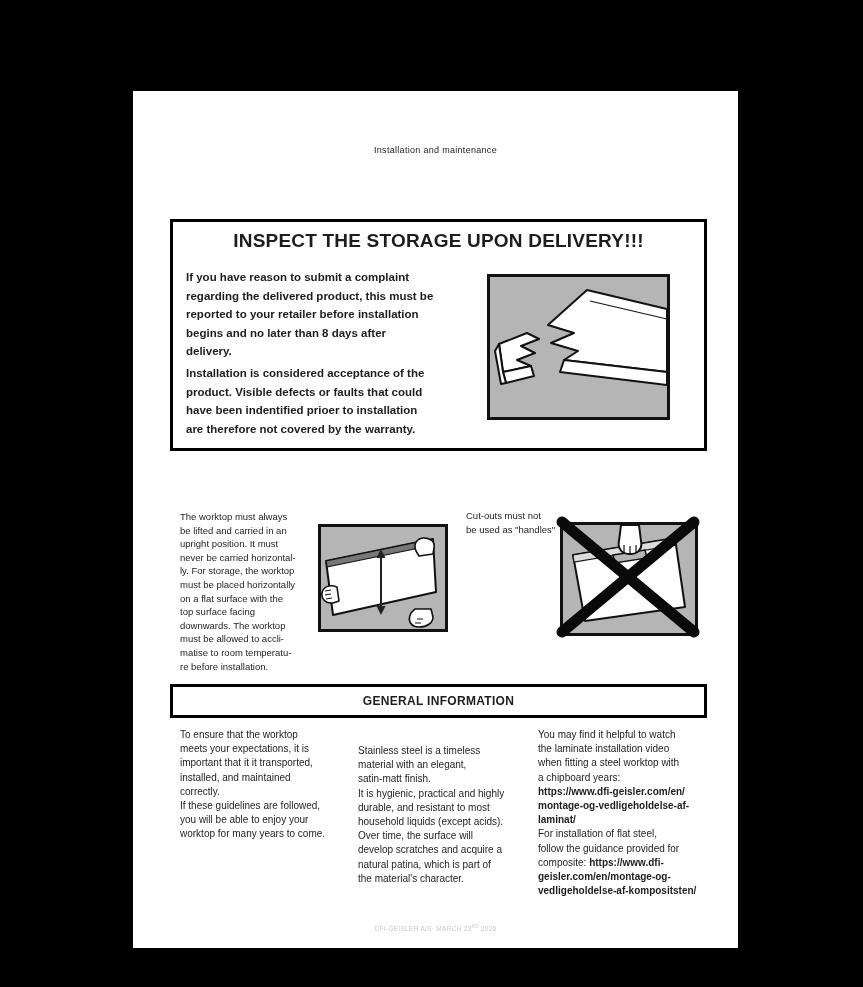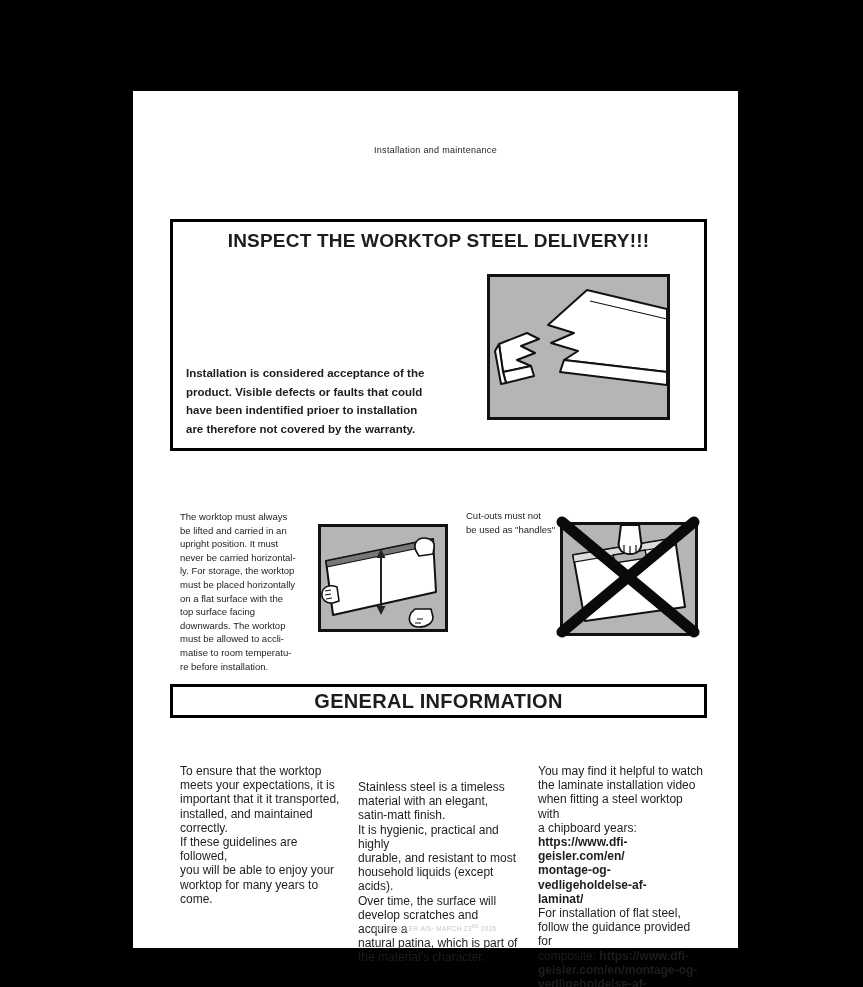--- a/index.html
+++ b/index.html
@@ -27,54 +27,59 @@
   .illus{background:var(--illus_bg);border:3px solid #111;}
   .img1{position:absolute;left:314px;top:52px;width:183px;height:146px;}
   .img1 svg{width:100%;height:100%;display:block;}
 
   
   .bar{position:absolute;left:37px;width:537px;border:3px solid #000;text-align:center;background:var(--paper);}
   .bar h2{font-weight:800;letter-spacing:.3px;}
   .bar-transport{top:376px;height:38px;}
   .bar-transport h2{font-size:16px;line-height:32px;}
   .bar-general{top:593px;height:34px;}
-  .bar-general h2{font-size:20px;line-height:28px;}
+  .bar-general h2{font-size:12px;line-height:28px;}
 
   
   .small-text{font-size:9.5px;line-height:13.6px;white-space:pre-line;color:var(--ink);}
   .t-left{position:absolute;left:47px;top:419px;width:150px;}
   .img2{position:absolute;left:185px;top:433px;width:130px;height:108px;}
   .img2 svg{width:100%;height:100%;display:block;}
   .t-note{position:absolute;left:333px;top:418px;width:120px;}
   .img3wrap{position:absolute;left:420px;top:423px;width:150px;height:126px;}
   .img3box{position:absolute;left:7px;top:8px;width:138px;height:114px;}
   .img3box svg{width:100%;height:100%;display:block;}
   .xoverlay{position:absolute;left:0;top:0;width:150px;height:126px;}
 
   
-  .g-col{position:absolute;top:673px;white-space:pre-line;font-size:12px;line-height:14.2px;}
+  .g-col{position:absolute;top:637px;white-space:pre-line;font-size:10px;line-height:14.2px;}
   .g1{left:47px;width:162px;}
   .g2{left:225px;width:162px;margin-top:16px;}
   .g3{left:405px;width:165px;}
   .b{font-weight:700;}
 
   
   .footer{position:absolute;top:833px;left:0;width:100%;text-align:center;font-size:6.5px;color:var(--footer_gray);letter-spacing:.3px;}
   .footer .sup{font-size:4.5px;vertical-align:super;}
 </style>
 </head>
 <body>
 
 <div class="page">
 
 
   <div class="subtitle">Installation and maintenance</div>
 
   <section class="box1">
-    <h2>INSPECT THE WORKTOP STEEL DELIVERY!!!</h2>
+    <h2>INSPECT THE STORAGE UPON DELIVERY!!!</h2>
+    <p class="p1">If you have reason to submit a complaint
+regarding the delivered product, this must be
+reported to your retailer before installation
+begins and no later than 8 days after
+delivery.</p>
     <p class="p2">Installation is considered acceptance of the
 product. Visible defects or faults that could
 have been indentified prioer to installation
 are therefore not covered by the warranty.</p>
     <div class="illus img1">
       <svg viewBox="0 0 177 140" preserveAspectRatio="none">
         <g stroke="#111" stroke-width="2" stroke-linejoin="round" fill="#ffffff">
           <path d="M97 13 L177 32 L177 95 L74 83 L88 74 L61 66 L84 56 L58 48 Z"></path>
           <path d="M74 83 L177 95 L177 108 L70 95 Z"></path>
           <path d="M100 24 L177 42" fill="none" stroke-width="1.2"></path>

